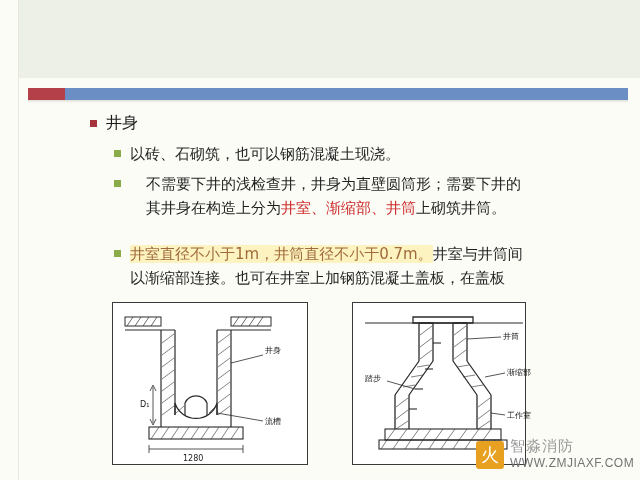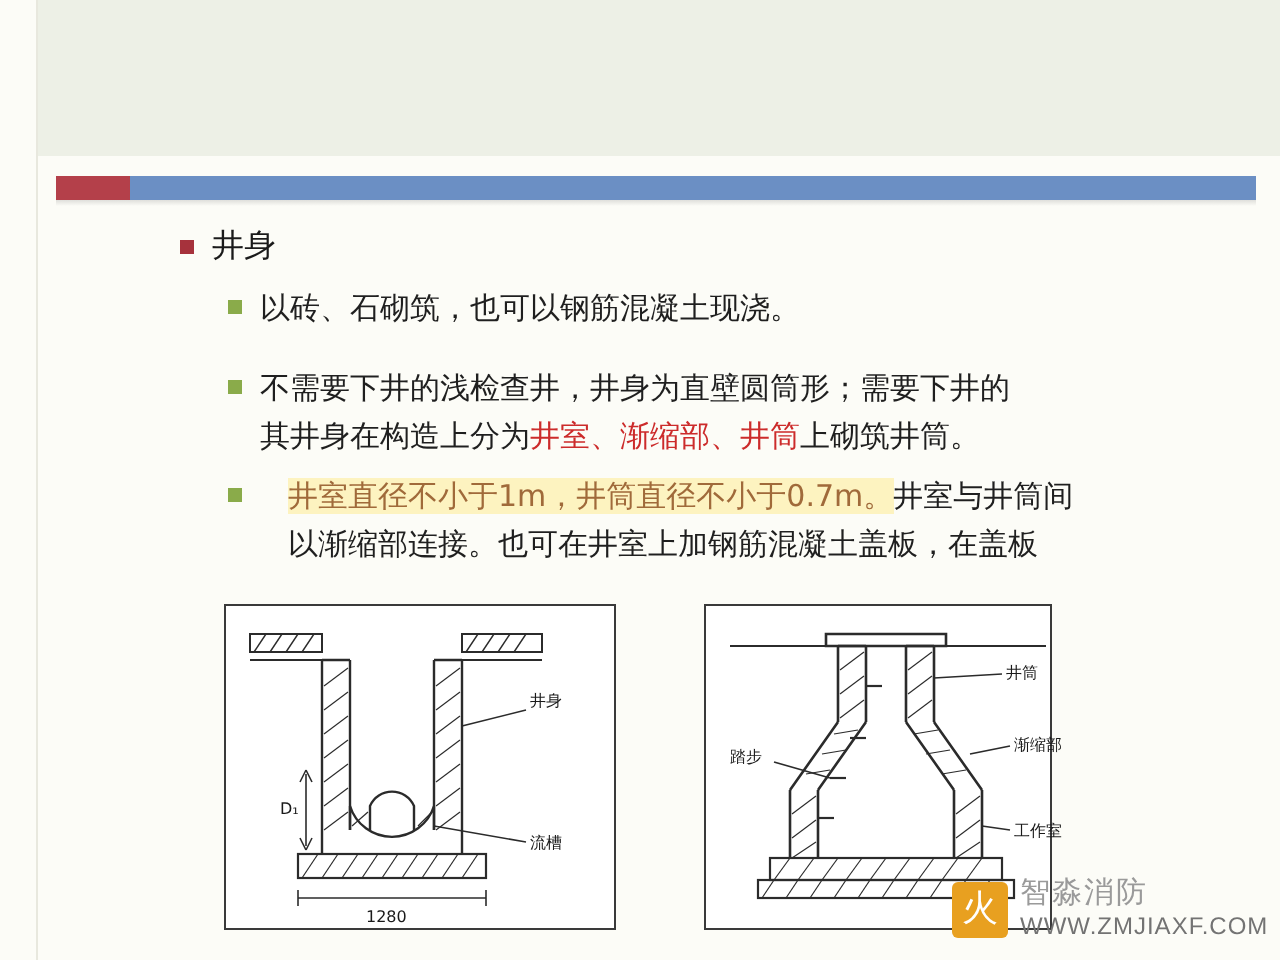--- a/index.html
+++ b/index.html
@@ -171,29 +171,29 @@
     <div class="bullet-row lvl1">
       <span class="sq red"></span>
       <span class="txt">井身</span>
     </div>
 
     <div class="bullet-row lvl2" style="margin-top:8px;">
       <span class="sq green"></span>
       <span class="txt">以砖、石砌筑，也可以钢筋混凝土现浇。</span>
     </div>
 
-    <div class="bullet-row lvl2" style="margin-top:16px;">
+    <div class="bullet-row lvl2" style="margin-top:6px;gap:16px;">
       <span class="sq green"></span>
       <span class="txt">
         <span>不需要下井的浅检查井，井身为直壁圆筒形；需要下井的</span><br>
         <span>其井身在构造上分为</span><span class="em-red">井室、渐缩部、井筒</span><span>上砌筑井筒。</span>
       </span>
     </div>
 
-    <div class="bullet-row lvl2" style="margin-top:6px;gap:14px;">
+    <div class="bullet-row lvl2" style="margin-top:22px;">
       <span class="sq green"></span>
       <span class="txt">
         <span class="em-brown hl">井室直径不小于1m，井筒直径不小于0.7m。</span><span>井室与井筒间</span><br>
         <span>以渐缩部连接。也可在井室上加钢筋混凝土盖板，在盖板</span><br>
       </span>
     </div>
 
   </div>
 
   <div class="fig" id="fig-left">

